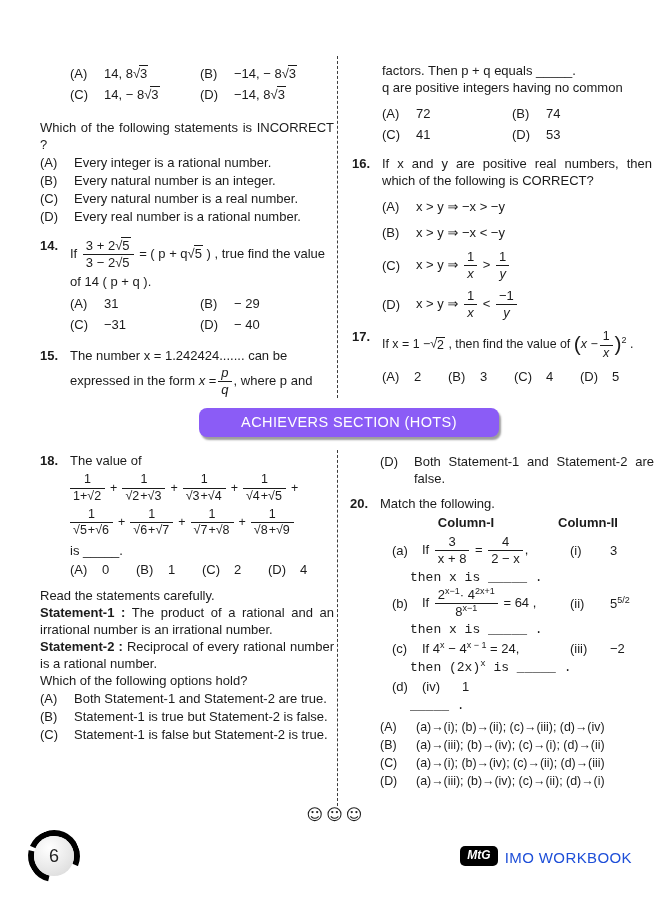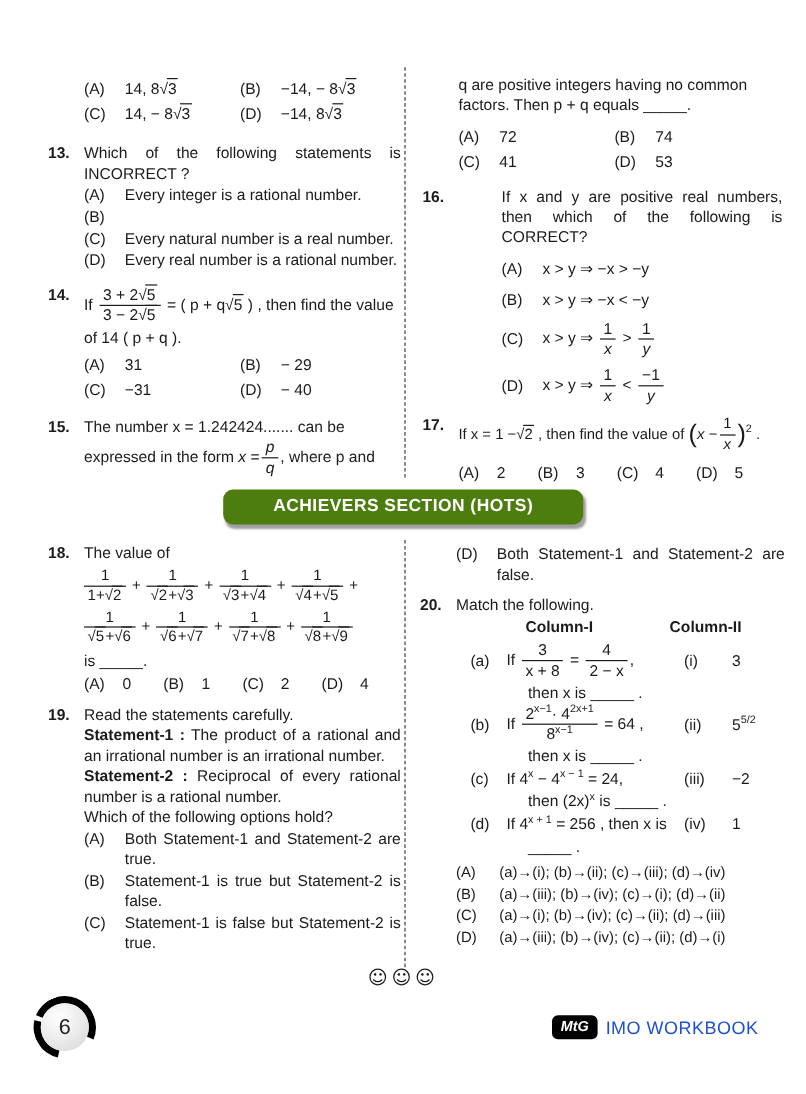--- a/index.html
+++ b/index.html
@@ -46,30 +46,30 @@
   
   .fracrow{display:flex;align-items:center;gap:5px;margin:4px 0;font-size:12.5px;}
   .fracrow .frac{margin:0;}
 
   
   .mrow{display:flex;align-items:center;margin:2px 0;}
   .rlabel{width:30px;flex:none;margin-left:12px;}
   .mexpr{flex:1;}
   .rright{width:84px;flex:none;display:flex;}
   .rright .rl{width:40px;flex:none;}
-  .mcont{margin-left:60px;margin-bottom:2px;}
+  .mcont{margin-left:30px;margin-bottom:2px;font-family:Liberation Mono, monospace;}
   .colhead{display:flex;font-weight:700;margin:2px 0 4px;}
   .ch1{flex:1;text-align:center;padding-left:30px;}
   .ch2{width:96px;flex:none;margin-left:36px;}
   .q20opts .olabel{width:36px;}
   .q20opts{font-size:12.4px;}
 
   
-  .banner{position:absolute;left:186px;top:408px;width:300px;height:29px;background:#4d7c0f;
-          border-radius:8px;color:#ffffff;font-weight:700;font-size:14.5px;letter-spacing:0.4px;
+  .banner{position:absolute;left:199px;top:408px;width:300px;height:29px;background:#8b5cf6;
+          border-radius:8px;color:#ffffff;font-weight:400;font-size:14.5px;letter-spacing:0.4px;
           display:flex;align-items:center;justify-content:center;box-shadow:2px 3px 2px #9e9e9e;}
 
   
   .smileys{position:absolute;left:0;right:0;top:806px;text-align:center;font-size:16px;
            letter-spacing:3px;font-family:"DejaVu Sans",sans-serif;}
   .page-badge{position:absolute;left:28px;top:830px;width:52px;height:52px;}
   .badge-circle{position:absolute;left:6px;top:6px;width:40px;height:40px;border-radius:50%;
                 background:radial-gradient(circle at 38% 30%,#ffffff 0%,#e9e9e9 55%,#d5d5d5 100%);
                 display:flex;align-items:center;justify-content:center;font-size:18px;color:#222;}
   .arc{position:absolute;inset:0;border-radius:50%;border:6px solid transparent;}
@@ -110,29 +110,29 @@
           </span>
           <span class="opt">
             <span class="olabel">(D)</span>
             <span><span>−14, 8</span><span class="sqrt"><span class="rs">√</span><span class="rd">3</span></span></span>
           </span>
         </div>
       </div>
     </div>
 
     <div class="q">
-      <span class="qnum">13.</span>
       <div class="qbody">
         <div class="just">Which of the following statements is INCORRECT ?</div>
         <div class="opt">
             <span class="olabel">(A)</span>
             <span class="otext">Every integer is a rational number.</span>
           </div>
         <div class="opt">
             <span class="olabel">(B)</span>
+            <span class="otext">Every natural number is an integer.</span>
           </div>
         <div class="opt">
             <span class="olabel">(C)</span>
             <span class="otext">Every natural number is a real number.</span>
           </div>
         <div class="opt">
             <span class="olabel">(D)</span>
             <span class="otext">Every real number is a rational number.</span>
           </div>
       </div>
@@ -140,21 +140,21 @@
 
     <div class="q">
       <span class="qnum">14.</span>
       <div class="qbody">
         <div class="mline">
           <span>If</span>
           <span class="frac">
             <span class="fn"><span>3 + 2</span><span class="sqrt"><span class="rs">√</span><span class="rd">5</span></span></span>
             <span class="fd"><span>3 − 2</span><span class="sqrt"><span class="rs">√</span><span class="rd">5</span></span></span>
           </span>
-          <span>= ( p + q</span><span class="sqrt"><span class="rs">√</span><span class="rd">5</span></span><span> ) , then find the value</span>
+          <span>= ( p + q</span><span class="sqrt"><span class="rs">√</span><span class="rd">5</span></span><span> ) , true find the value</span>
         </div>
         <div>of 14 ( p + q ).</div>
         <div class="orow" style="margin-top:4px;">
           <span class="opt w130">
               <span class="olabel">(A)</span>
               <span>31</span>
             </span>
           <span class="opt">
               <span class="olabel">(B)</span>
               <span>− 29</span>
@@ -184,22 +184,22 @@
         </div>
       </div>
     </div>
   </section>
 
   <section class="col tr">
 
     <div class="q" style="margin-bottom:9px;">
       <span class="qnum"></span>
       <div class="qbody">
+        <div>factors. Then p + q equals _____.</div>
         <div>q are positive integers having no common</div>
-        <div>factors. Then p + q equals _____.</div>
         <div class="orow" style="margin-top:8px;">
           <span class="opt w130">
               <span class="olabel">(A)</span>
               <span>72</span>
             </span>
           <span class="opt">
               <span class="olabel">(B)</span>
               <span>74</span>
             </span>
         </div>
@@ -209,21 +209,21 @@
               <span>41</span>
             </span>
           <span class="opt">
               <span class="olabel">(D)</span>
               <span>53</span>
             </span>
         </div>
       </div>
     </div>
 
-    <div class="q" style="margin-bottom:8px;gap:36px;">
+    <div class="q" style="margin-bottom:8px;">
       <span class="qnum">16.</span>
       <div class="qbody">
         <div class="just">If x and y are positive real numbers, then which of the following is CORRECT?</div>
         <div class="opt" style="margin:9px 0;">
             <span class="olabel">(A)</span>
             <span>x &gt; y  ⇒  −x &gt; −y</span>
           </div>
         <div class="opt" style="margin:9px 0;">
             <span class="olabel">(B)</span>
             <span>x &gt; y ⇒ −x &lt; −y</span>
@@ -345,21 +345,20 @@
             </span>
           <span class="opt4">
               <span class="olabel">(D)</span>
               <span>4</span>
             </span>
         </div>
       </div>
     </div>
 
     <div class="q" style="margin-bottom:0;">
-      <span class="qnum">19.</span>
       <div class="qbody">
         <div>Read the statements carefully.</div>
         <div class="just"><b>Statement-1 :</b> <span>The product of a rational and an irrational number is an irrational number.</span></div>
         <div class="just"><b>Statement-2 :</b> <span>Reciprocal of every rational number is a rational number.</span></div>
         <div>Which of the following options hold?</div>
         <div class="opt">
             <span class="olabel">(A)</span>
             <span class="otext">Both Statement-1 and Statement-2 are true.</span>
           </div>
         <div class="opt">
@@ -432,21 +431,20 @@
           <span class="mexpr"><span>If 4</span><sup>x</sup><span> − 4</span><sup>x − 1</sup><span> = 24,</span></span>
           <span class="rright">
               <span class="rl">(iii)</span>
               <span>−2</span>
             </span>
         </div>
         <div class="mcont"><span>then (2x)</span><sup>x</sup><span> is _____ .</span></div>
 
         <div class="mrow">
           <span class="rlabel">(d)</span>
-          <span class="mexpr"><span>If 4</span><sup>x + 1</sup><span> = 256 , then x is</span></span>
           <span class="rright">
               <span class="rl">(iv)</span>
               <span>1</span>
             </span>
         </div>
         <div class="mcont">_____ .</div>
 
         <div class="q20opts" style="margin-top:5px;">
           <div class="opt">
               <span class="olabel">(A)</span>

